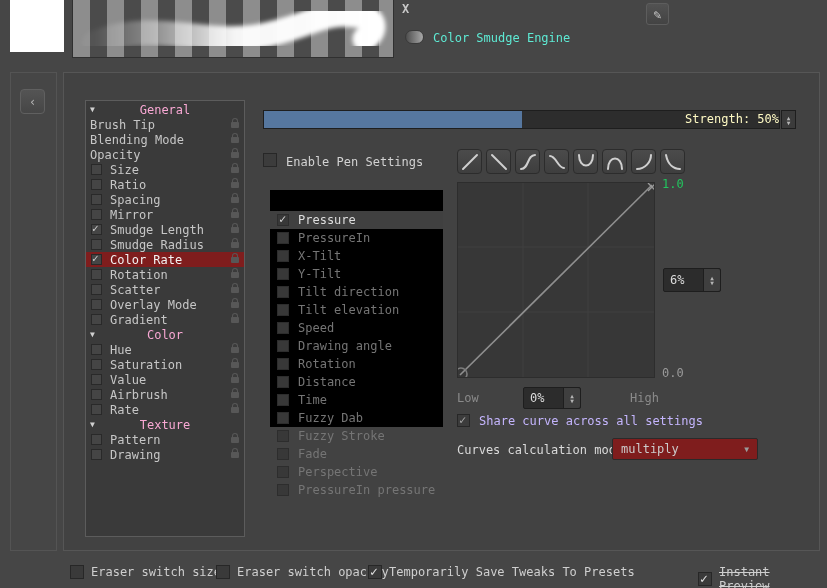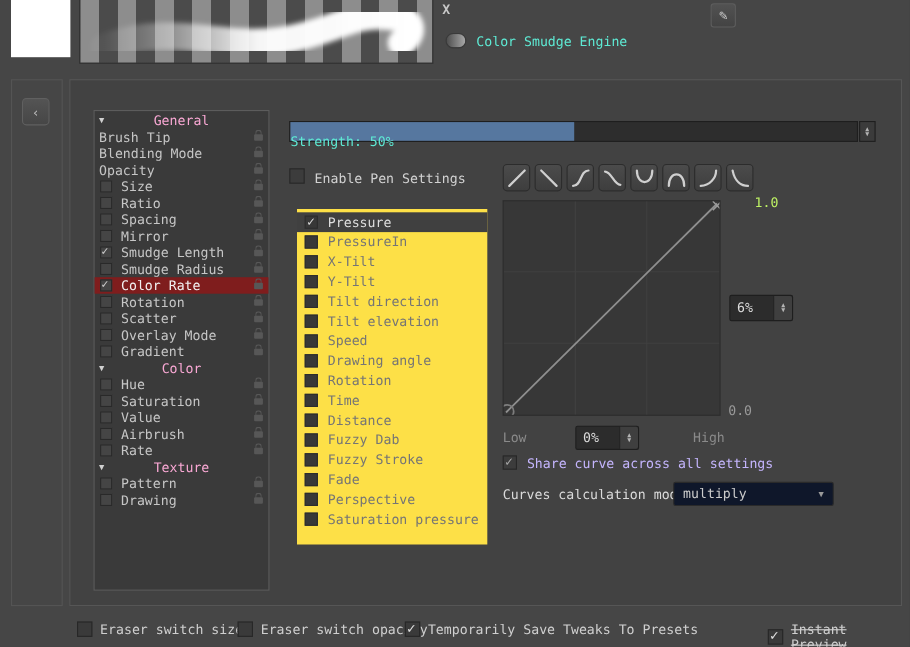--- a/index.html
+++ b/index.html
@@ -69,21 +69,21 @@
     background:#575757;border-radius:1px;
   }
   .lock:before{
     content:"";position:absolute;top:-4px;left:1px;width:4px;height:4px;
     border:1px solid #575757;border-bottom:none;border-radius:3px 3px 0 0;
   }
 
   
   .strength{left:263px;top:110px;width:517px;height:19px;background:#2d2d2d;border:1px solid #1e1e1e;box-sizing:border-box}
   .strength-fill{position:absolute;left:0;top:0;height:100%;background:#56779f}
-  .strength-text{position:absolute;left:0;top:11px;width:100%;text-align:left;color:#5eead4}
+  .strength-text{position:absolute;left:0;top:1px;width:100%;text-align:right;color:#fef9c3}
   .spinner{
     background:#3b3b3b;border:1px solid #1e1e1e;box-sizing:border-box;
     display:flex;flex-direction:column;align-items:center;justify-content:center;
     color:#b5b5b5;
   }
   .spinner span{font-size:6px;line-height:5px}
   .strength-spin{left:781px;top:110px;width:15px;height:19px}
 
   
   .enable-cb{
@@ -94,46 +94,46 @@
 
   .preset-row{left:457px;top:149px;display:flex;gap:4px}
   .preset-btn{
     width:25px;height:25px;background:linear-gradient(#4b4b4b,#3e3e3e);
     border:1px solid #2c2c2c;border-radius:4px;box-sizing:border-box;
     display:flex;align-items:center;justify-content:center;
   }
 
   
   .curve-box{left:457px;top:182px;width:198px;height:196px;background:#373737;border:1px solid #2d2d2d;box-sizing:border-box}
-  .y-max{left:686px;top:177px;color:#bef264}
+  .y-max{left:662px;top:177px;color:#22c55e}
   .y-min{left:662px;top:366px;color:#9a9a9a}
   .pt-spin{left:663px;top:268px;width:58px;height:24px;background:#2c2c2c;border:1px solid #1e1e1e;border-radius:2px;box-sizing:border-box;display:flex;align-items:center}
   .pt-spin .val{padding-left:6px;color:#dcdcdc;flex:1}
   .spin-col{width:16px;height:100%;background:#3f3f3f;border-left:1px solid #1e1e1e;border-radius:0 2px 2px 0;display:flex;flex-direction:column;align-items:center;justify-content:center;color:#b5b5b5}
   .spin-col span{font-size:6px;line-height:5px}
 
   .low-label{left:457px;top:391px;color:#8a8a8a}
   .low-spin{left:523px;top:387px;width:58px;height:22px;background:#2c2c2c;border:1px solid #1e1e1e;border-radius:2px;box-sizing:border-box;display:flex;align-items:center}
   .low-spin .val{padding-left:6px;color:#dcdcdc;flex:1}
   .high-label{left:630px;top:391px;color:#8a8a8a}
 
   .share-cb{left:457px;top:414px;width:13px;height:13px;background:#3c3c3c;border:1px solid #272727;box-sizing:border-box;position:relative}
   .share-cb.checked:after{content:"\2713";position:absolute;left:1px;top:-2px;font-size:12px;color:#a8a8a8}
   .share-label{left:479px;top:414px;color:#c4b5fd}
 
   .mode-label{left:457px;top:443px;color:#dadada}
   .mode-select{
     left:612px;top:438px;width:146px;height:22px;
-    background:#0f172a;border:1px solid #2a2a2a;border-radius:2px;box-sizing:border-box;
+    background:#7f1d1d;border:1px solid #2a2a2a;border-radius:2px;box-sizing:border-box;
     display:flex;align-items:center;padding:0 8px;color:#cccccc;
   }
   .mode-select .arrow{margin-left:auto;font-size:8px;color:#9a9a9a}
 
   
-  .sensor-list{left:270px;top:190px;width:173px;height:305px;background:#fde047;padding-top:3px;box-sizing:border-box}
+  .sensor-list{left:270px;top:190px;width:173px;height:237px;background:#000000;padding-top:21px;box-sizing:border-box}
   .sensor-row{height:18px;display:flex;align-items:center;padding-left:7px;color:#757575;white-space:nowrap}
   .sensor-row.selected{background:#404040;color:#dedede}
   .sensor-cb{width:12px;height:12px;background:#383838;border:1px solid #2d2d2d;box-sizing:border-box;margin-right:9px;position:relative;flex:none}
   .sensor-cb.checked:after{content:"\2713";position:absolute;left:1px;top:-3px;font-size:12px;color:#d8d8d8}
 
   
   .footer-item{position:absolute;top:565px;display:flex;align-items:center;color:#cfcfcf}
   .footer-cb{width:14px;height:14px;background:#3a3a3a;border:1px solid #272727;box-sizing:border-box;margin-right:7px;position:relative;flex:none}
   .footer-cb.checked:after{content:"\2713";position:absolute;left:1px;top:-2px;font-size:13px;color:#e0e0e0}
   .footer-item:nth-child(1){left:70px}
@@ -426,45 +426,45 @@
     <div class="sensor-row">
       <span class="sensor-cb"></span>
       <span>Drawing angle</span>
     </div>
     <div class="sensor-row">
       <span class="sensor-cb"></span>
       <span>Rotation</span>
     </div>
     <div class="sensor-row">
       <span class="sensor-cb"></span>
+      <span>Distance</span>
+    </div>
+    <div class="sensor-row">
+      <span class="sensor-cb"></span>
       <span>Time</span>
     </div>
     <div class="sensor-row">
       <span class="sensor-cb"></span>
-      <span>Distance</span>
-    </div>
-    <div class="sensor-row">
-      <span class="sensor-cb"></span>
       <span>Fuzzy Dab</span>
     </div>
     <div class="sensor-row">
       <span class="sensor-cb"></span>
       <span>Fuzzy Stroke</span>
     </div>
     <div class="sensor-row">
       <span class="sensor-cb"></span>
       <span>Fade</span>
     </div>
     <div class="sensor-row">
       <span class="sensor-cb"></span>
       <span>Perspective</span>
     </div>
     <div class="sensor-row">
       <span class="sensor-cb"></span>
-      <span>Saturation pressure</span>
+      <span>PressureIn pressure</span>
     </div>
   </div>
 
 <div id="footer">
     <div class="footer-item">
       <span class="footer-cb"></span>
       <span class="">Eraser switch size</span>
     </div>
     <div class="footer-item">
       <span class="footer-cb"></span>

